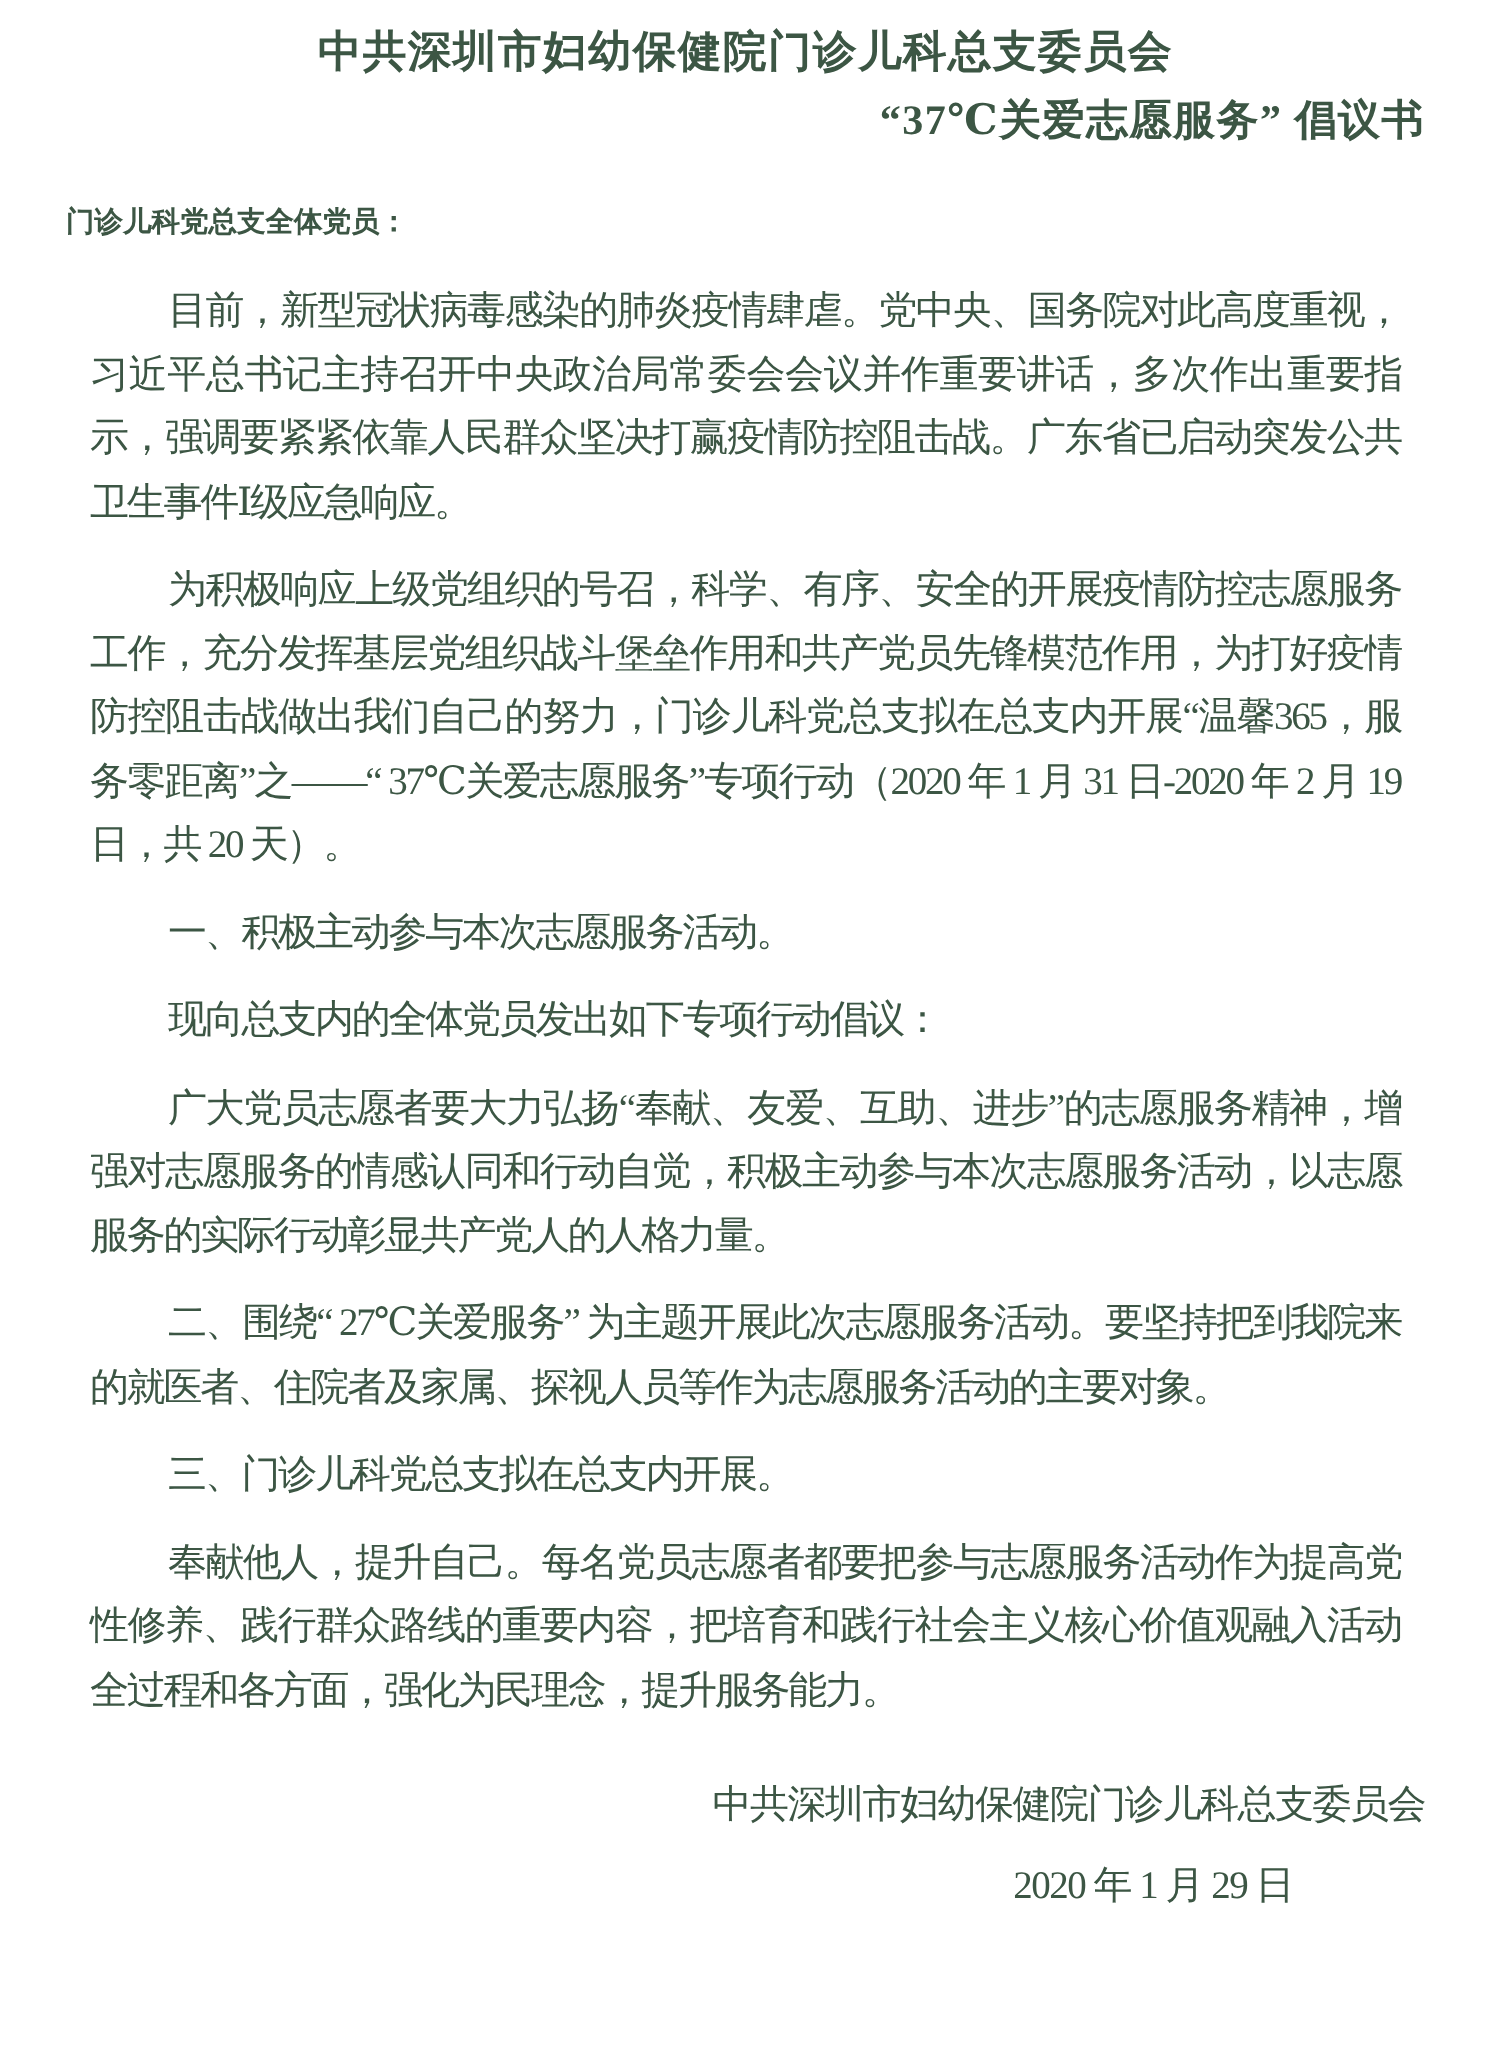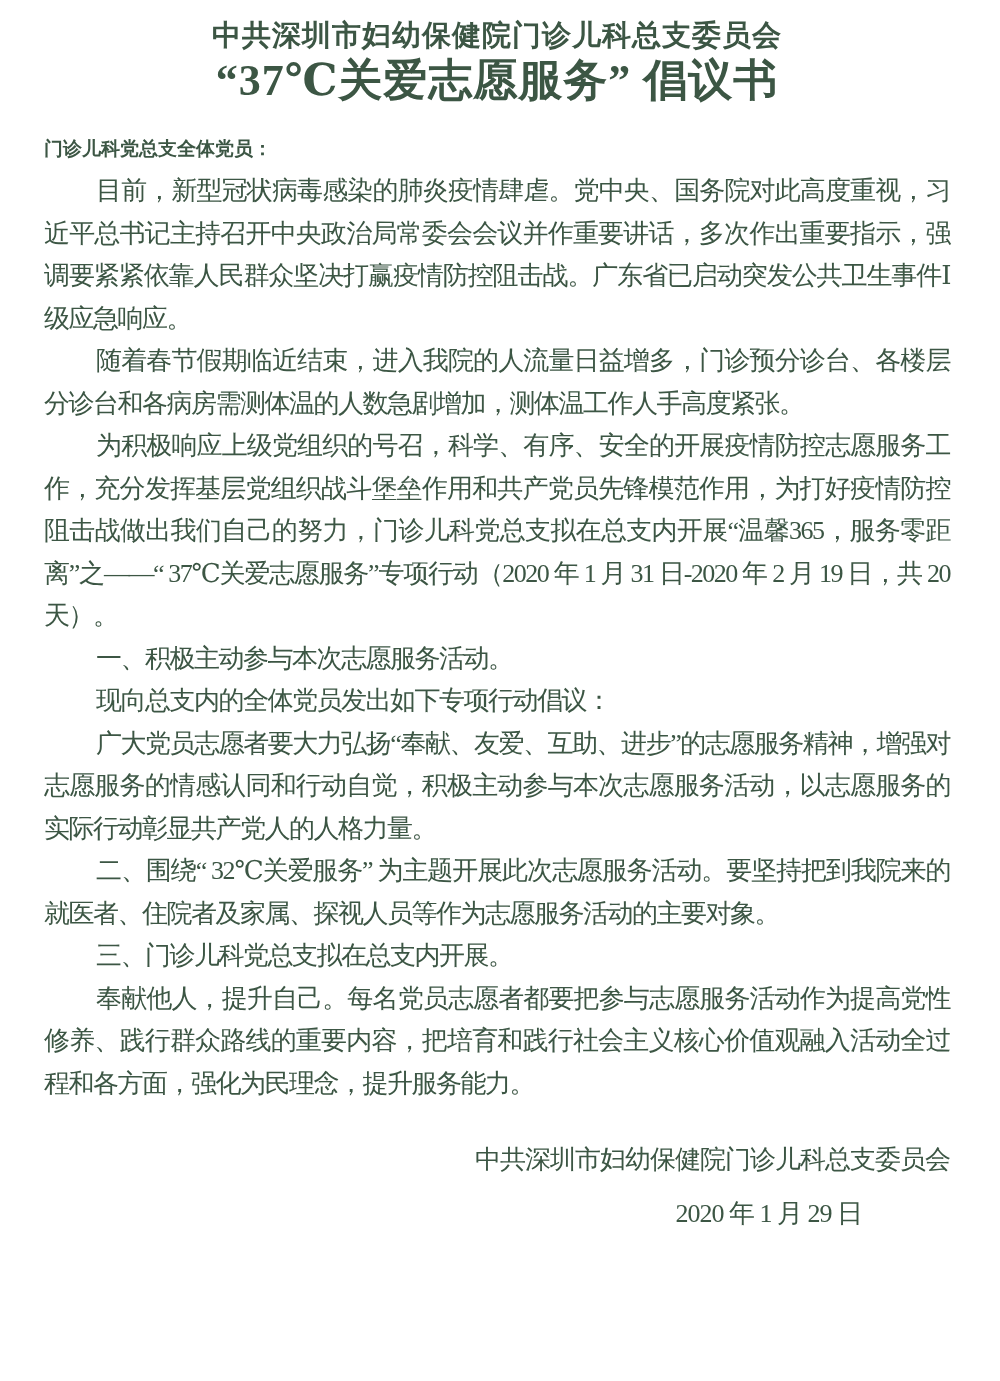--- a/index.html
+++ b/index.html
@@ -19,34 +19,34 @@
     padding: 14px 50px 0 44px;
   }
   .title-line1 {
     text-align: center;
     font-size: 29px;
     font-weight: bold;
     line-height: 42px;
     letter-spacing: 1px;
   }
   .title-line2 {
-    text-align: center;
-    font-size: 44px;
+    text-align: right;
+    font-size: 28px;
     font-weight: bold;
     line-height: 50px;
     letter-spacing: 1px;
   }
   .salutation {
     font-size: 19px;
     font-weight: bold;
     line-height: 42px;
     margin-top: 22px;
   }
   p.body-para {
-    margin: 0;
+    margin: 16px;
     font-size: 26px;
     line-height: 42.5px;
     letter-spacing: -1.5px;
     text-indent: 2em;
     text-align: justify;
   }
   .signature-block {
     margin-top: 34px;
   }
   .signature {
@@ -70,26 +70,25 @@
 <div class="doc">
 
   <div class="title-line1">中共深圳市妇幼保健院门诊儿科总支委员会</div>
 
   <div class="title-line2">“37℃关爱志愿服务” 倡议书</div>
 
   <div class="salutation">门诊儿科党总支全体党员：</div>
 
   <div>
     <p class="body-para">目前，新型冠状病毒感染的肺炎疫情肆虐。党中央、国务院对此高度重视，习近平总书记主持召开中央政治局常委会会议并作重要讲话，多次作出重要指示，强调要紧紧依靠人民群众坚决打赢疫情防控阻击战。广东省已启动突发公共卫生事件Ⅰ级应急响应。</p>
-    <p class="body-para">随着春节假期临近结束，进入我院的人流量日益增多，门诊预分诊台、各楼层分诊台和各病房需测体温的人数急剧增加，测体温工作人手高度紧张。</p>
     <p class="body-para">为积极响应上级党组织的号召，科学、有序、安全的开展疫情防控志愿服务工作，充分发挥基层党组织战斗堡垒作用和共产党员先锋模范作用，为打好疫情防控阻击战做出我们自己的努力，门诊儿科党总支拟在总支内开展“温馨365，服务零距离”之——“ 37℃关爱志愿服务”专项行动（2020 年 1 月 31 日-2020 年 2 月 19 日，共 20 天）。</p>
     <p class="body-para">一、积极主动参与本次志愿服务活动。</p>
     <p class="body-para">现向总支内的全体党员发出如下专项行动倡议：</p>
     <p class="body-para">广大党员志愿者要大力弘扬“奉献、友爱、互助、进步”的志愿服务精神，增强对志愿服务的情感认同和行动自觉，积极主动参与本次志愿服务活动，以志愿服务的实际行动彰显共产党人的人格力量。</p>
-    <p class="body-para">二、围绕“ 32℃关爱服务” 为主题开展此次志愿服务活动。要坚持把到我院来的就医者、住院者及家属、探视人员等作为志愿服务活动的主要对象。</p>
+    <p class="body-para">二、围绕“ 27℃关爱服务” 为主题开展此次志愿服务活动。要坚持把到我院来的就医者、住院者及家属、探视人员等作为志愿服务活动的主要对象。</p>
     <p class="body-para">三、门诊儿科党总支拟在总支内开展。</p>
     <p class="body-para">奉献他人，提升自己。每名党员志愿者都要把参与志愿服务活动作为提高党性修养、践行群众路线的重要内容，把培育和践行社会主义核心价值观融入活动全过程和各方面，强化为民理念，提升服务能力。</p>
   </div>
 
   <div class="signature-block">
     <div class="signature">中共深圳市妇幼保健院门诊儿科总支委员会</div>
     <div class="sig-date">2020 年 1 月 29 日</div>
   </div>
 
 </div>

